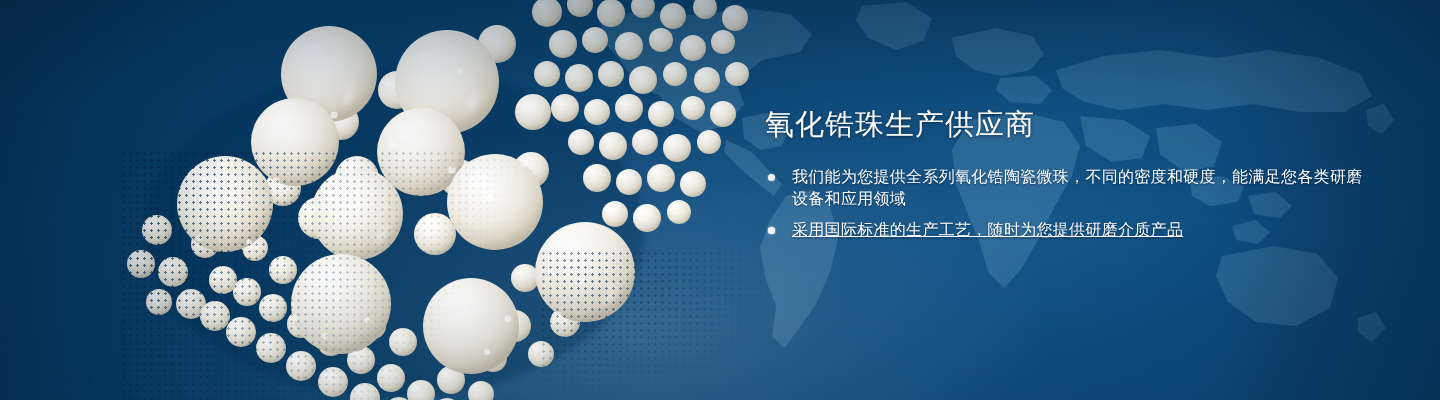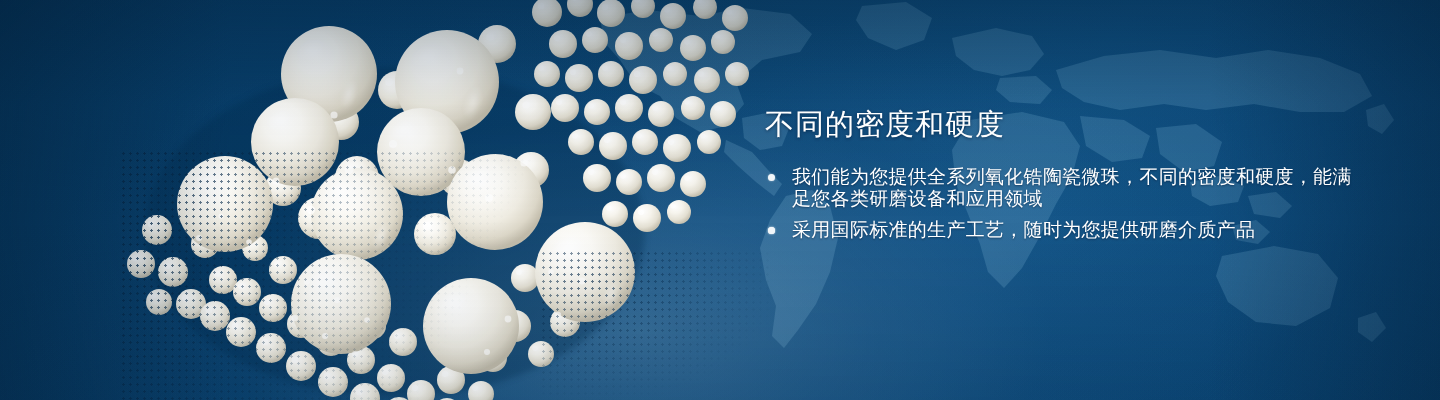--- a/index.html
+++ b/index.html
@@ -125,26 +125,26 @@
   .points {
     list-style: none;
     margin: 0;
     padding: 0;
   }
   .point {
     position: relative;
     padding-left: 27px;
     margin-bottom: 9px;
     color: #ffffff;
-    font-size: 19px;
+    font-size: 16px;
     line-height: 22px;
     letter-spacing: 0.3px;
     text-shadow: 0 1px 2px rgba(0,20,45,0.5);
   }
-  .point:last-child { margin-bottom: 11px; }
+  .point:last-child { margin-bottom: 11px; text-decoration: underline; }
   .dot {
     position: absolute;
     left: 3px;
     top: 8px;
     width: 7px;
     height: 7px;
     border-radius: 50%;
     background: #f1f6fa;
     box-shadow: 0 0 2px rgba(255,255,255,0.55);
   }
@@ -459,21 +459,21 @@
       </g>
     </svg>
   </div>
 
   <div class="halftone"></div>
   <div class="halftone2"></div>
 
   <div class="bg-vignette"></div>
 
   <div class="copy">
-    <h1 class="headline">不同的密度和硬度</h1>
+    <h1 class="headline">氧化锆珠生产供应商</h1>
 
     <ul class="points">
       <li class="point">
         <span class="dot"></span>
         <span>我们能为您提供全系列氧化锆陶瓷微珠，不同的密度和硬度，能满足您各类研磨设备和应用领域</span>
       </li>
       <li class="point">
         <span class="dot"></span>
       </li>
       <li class="point">

